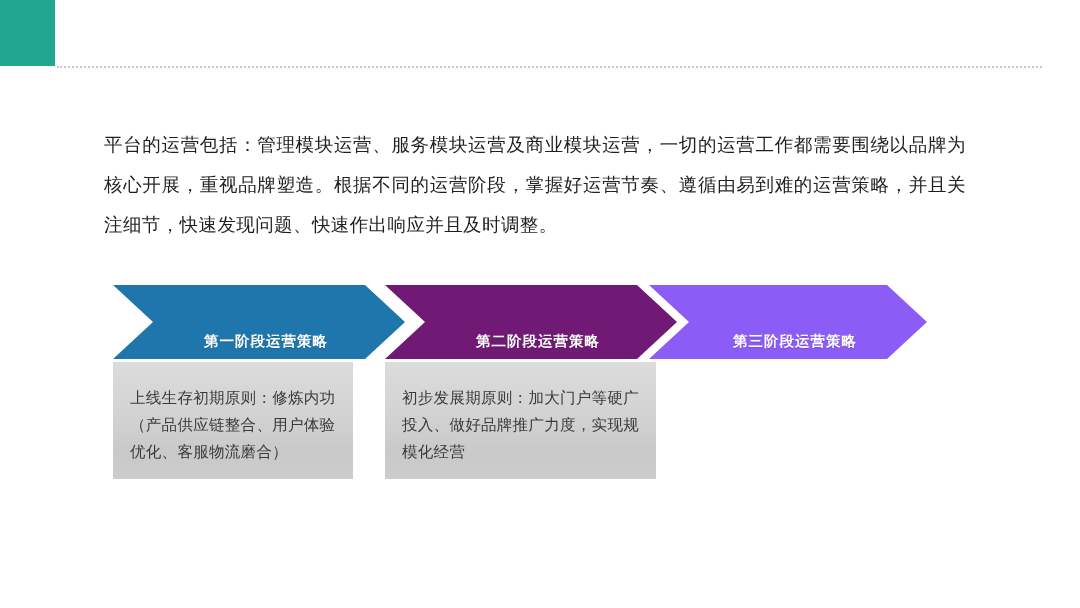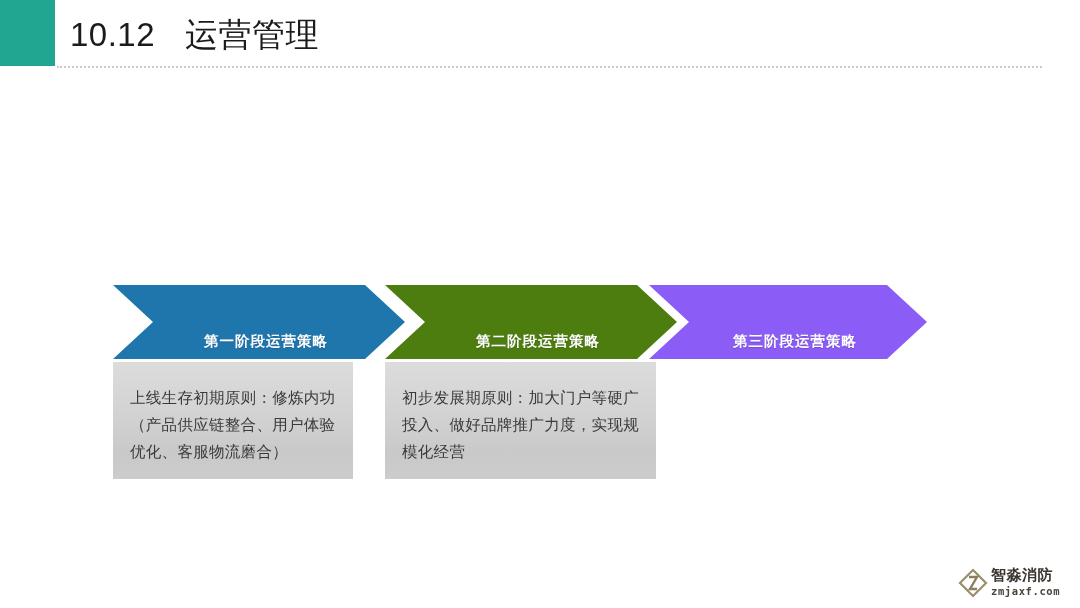--- a/index.html
+++ b/index.html
@@ -100,21 +100,21 @@
   .chev-1 {
     left: 0;
     width: 292px;
     background: #1F76AD;
     -webkit-clip-path: polygon(0 0, 252px 0, 292px 50%, 252px 100%, 0 100%, 40px 50%);
     clip-path: polygon(0 0, 252px 0, 292px 50%, 252px 100%, 0 100%, 40px 50%);
   }
   .chev-2 {
     left: 272px;
     width: 292px;
-    background: #4d7c0f;
+    background: #701a75;
     -webkit-clip-path: polygon(0 0, 252px 0, 292px 50%, 252px 100%, 0 100%, 40px 50%);
     clip-path: polygon(0 0, 252px 0, 292px 50%, 252px 100%, 0 100%, 40px 50%);
   }
   .chev-3 {
     left: 536px;
     width: 278px;
     background: #8b5cf6;
     -webkit-clip-path: polygon(0 0, 238px 0, 278px 50%, 238px 100%, 0 100%, 40px 50%);
     clip-path: polygon(0 0, 238px 0, 278px 50%, 238px 100%, 0 100%, 40px 50%);
   }
@@ -182,26 +182,24 @@
     white-space: nowrap;
   }
 </style>
 </head>
 <body>
 
 <div class="slide">
 
   <div class="header-accent"></div>
 
-  <div class="page-title">
-    <span class="num">10.12</span><span>运营管理</span>
-  </div>
 
   <div class="header-rule"></div>
 
+  <div class="intro">平台的运营包括：管理模块运营、服务模块运营及商业模块运营，一切的运营工作都需要围绕以品牌为核心开展，重视品牌塑造。根据不同的运营阶段，掌握好运营节奏、遵循由易到难的运营策略，并且关注细节，快速发现问题、快速作出响应并且及时调整。</div>
 
   <div class="process">
 
     <div class="chev-row">
       <div class="chev chev-1">
         <span class="chev-label">第一阶段运营策略</span>
       </div>
       <div class="chev chev-2">
         <span class="chev-label">第二阶段运营策略</span>
       </div>
@@ -210,26 +208,14 @@
       </div>
     </div>
 
     <div class="box-row">
       <div class="desc-box box-1">上线生存初期原则：修炼内功（产品供应链整合、用户体验优化、客服物流磨合）</div>
       <div class="desc-box box-2">初步发展期原则：加大门户等硬广投入、做好品牌推广力度，实现规模化经营</div>
     </div>
 
   </div>
 
-  <div class="watermark">
-    <span class="wm-mark">
-      <svg width="30" height="30" viewBox="0 0 30 30" xmlns="http://www.w3.org/2000/svg">
-        <polygon points="15,2 28,15 15,28 2,15" fill="none" stroke="#9a8f6c" stroke-width="2.2"></polygon>
-        <path d="M11 9 L19 9 L12 21 L19 21" fill="none" stroke="#8a7f60" stroke-width="2.4" stroke-linejoin="miter"></path>
-      </svg>
-    </span>
-    <span class="wm-text">
-      <span class="wm-cn" style="display: block;">智淼消防</span>
-      <span class="wm-url" style="display: block;">zmjaxf.com</span>
-    </span>
-  </div>
 
 </div>
 
 </body></html>

